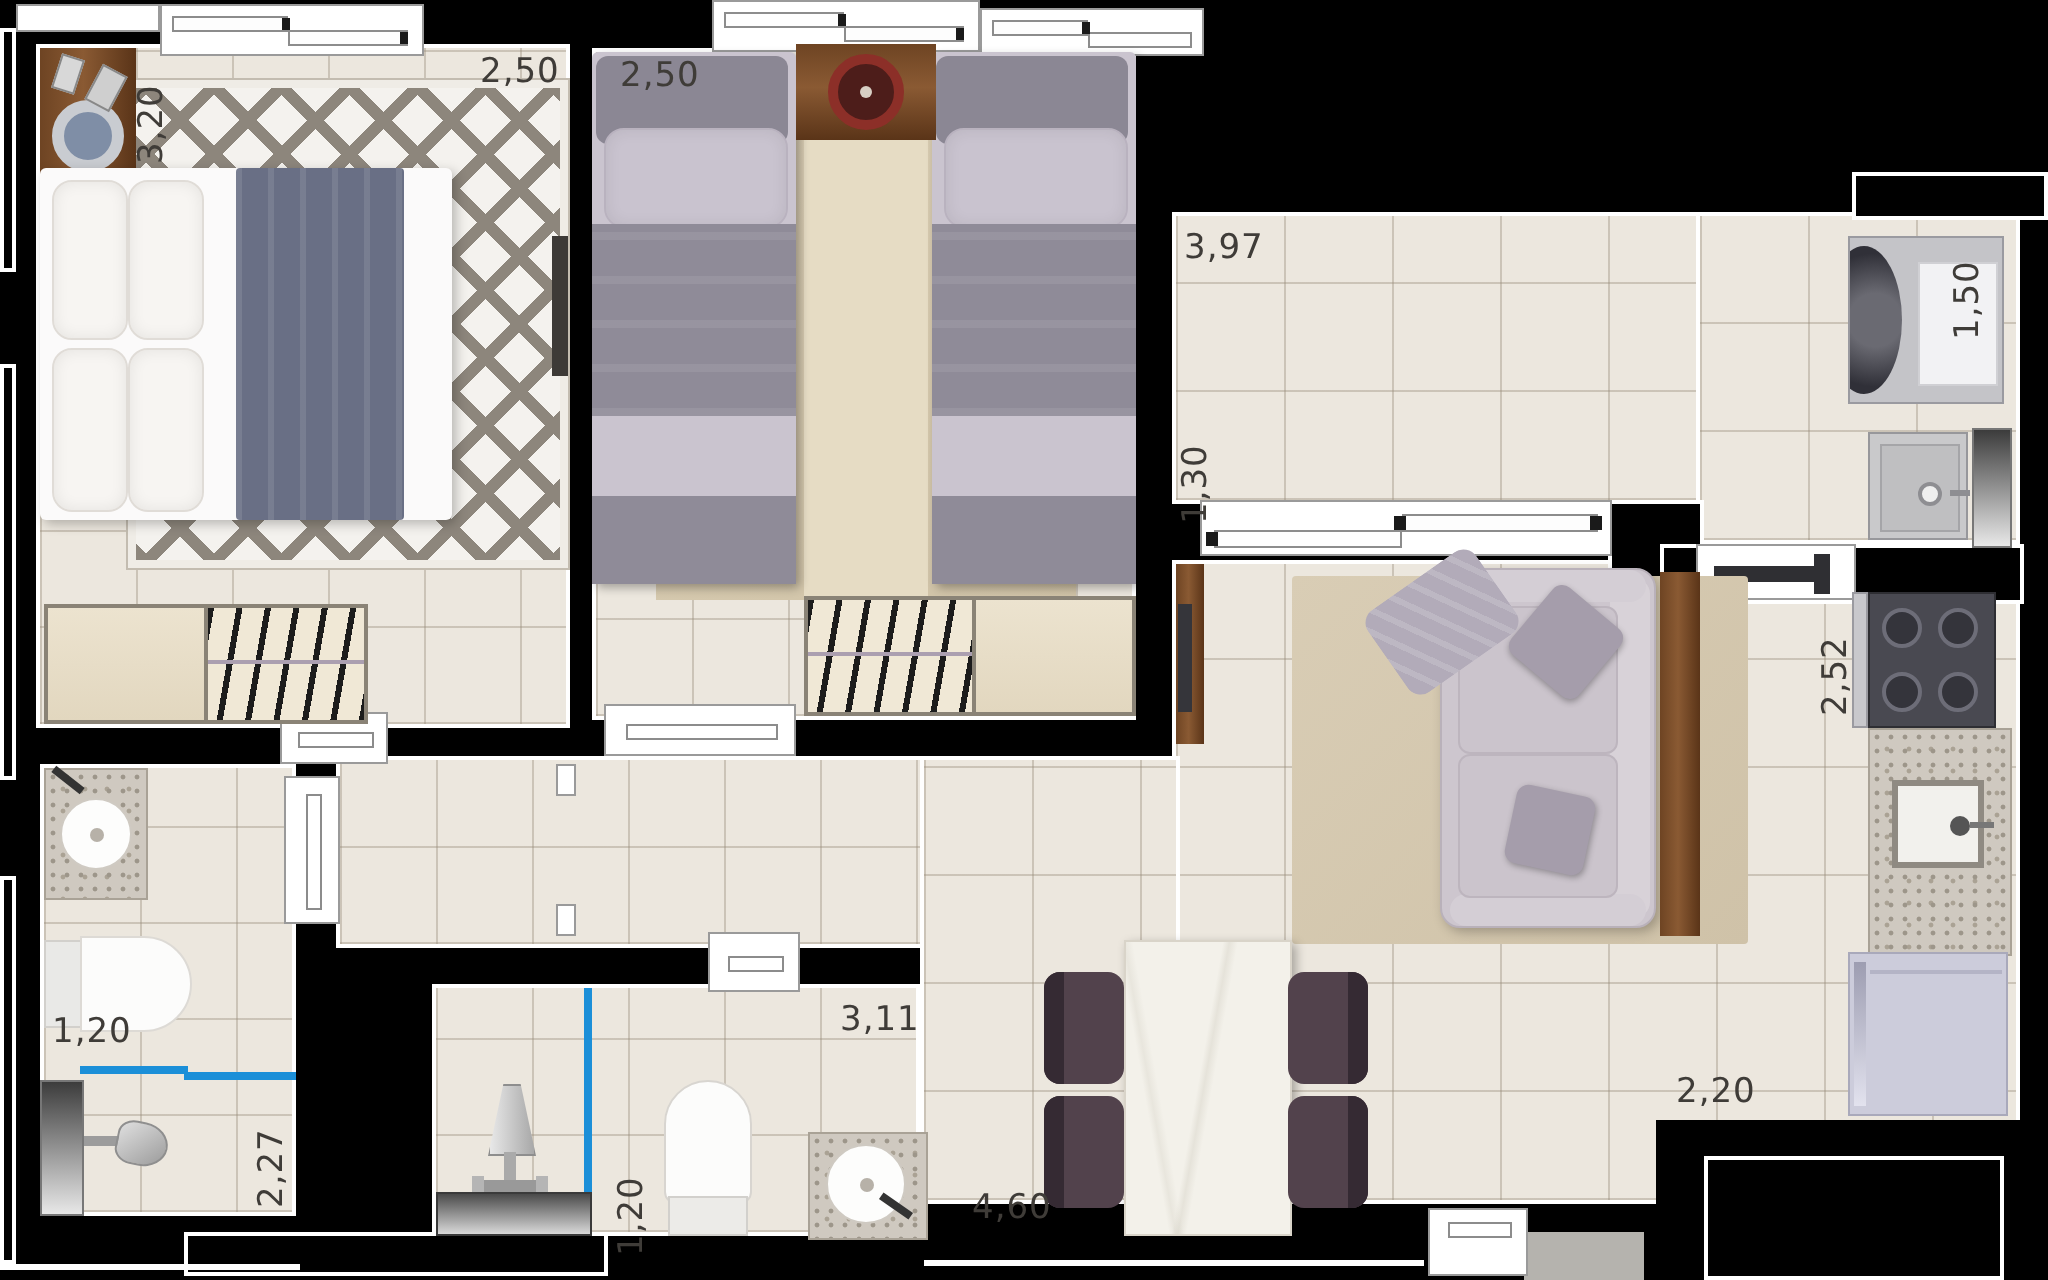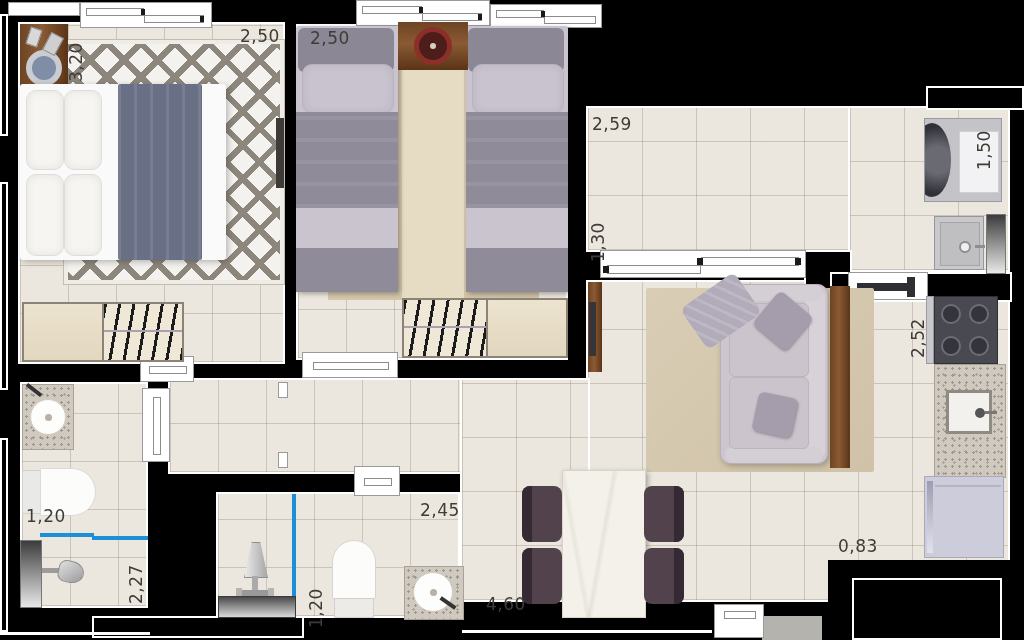--- a/index.html
+++ b/index.html
@@ -261,24 +261,24 @@
   </div>
   <div class="granite" style="position:absolute;left:404px;top:566px;width:58px;height:52px;">
     <div class="circ" style="left:8px;top:5px;width:40px;height:40px;background:#fdfdfc;border:1px solid #cfcac2;"></div>
     <div class="circ" style="left:25px;top:22px;width:7px;height:7px;background:#b7b1a8;"></div>
     <div style="position:absolute;left:34px;top:34px;width:18px;height:4px;background:#333;transform:rotate(35deg);"></div>
   </div>
 
   <div class="dim v" style="left:66px;top:82px;">3,20</div>
   <div class="dim" style="left:240px;top:26px;">2,50</div>
   <div class="dim" style="left:310px;top:28px;">2,50</div>
-  <div class="dim" style="left:592px;top:114px;">2,59</div>
+  <div class="dim" style="left:592px;top:114px;">3,97</div>
   <div class="dim v" style="left:588px;top:262px;">1,30</div>
   <div class="dim v" style="left:974px;top:170px;">1,50</div>
   <div class="dim v" style="left:908px;top:358px;">2,52</div>
   <div class="dim" style="left:26px;top:506px;">1,20</div>
   <div class="dim v" style="left:126px;top:604px;">2,27</div>
-  <div class="dim" style="left:420px;top:500px;">2,45</div>
+  <div class="dim" style="left:420px;top:500px;">3,11</div>
   <div class="dim v" style="left:306px;top:628px;">1,20</div>
   <div class="dim" style="left:486px;top:594px;">4,60</div>
-  <div class="dim" style="left:838px;top:536px;">0,83</div>
+  <div class="dim" style="left:838px;top:536px;">2,20</div>
 
 </div>
 
 </body></html>

